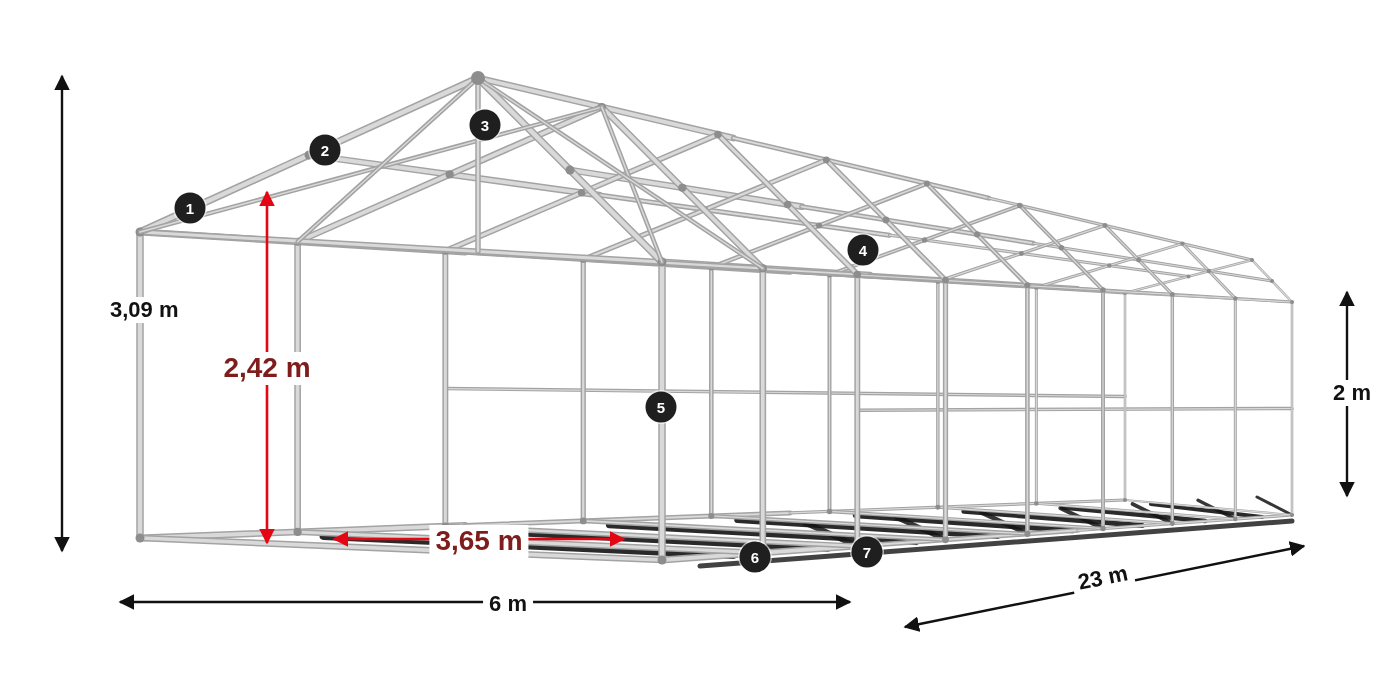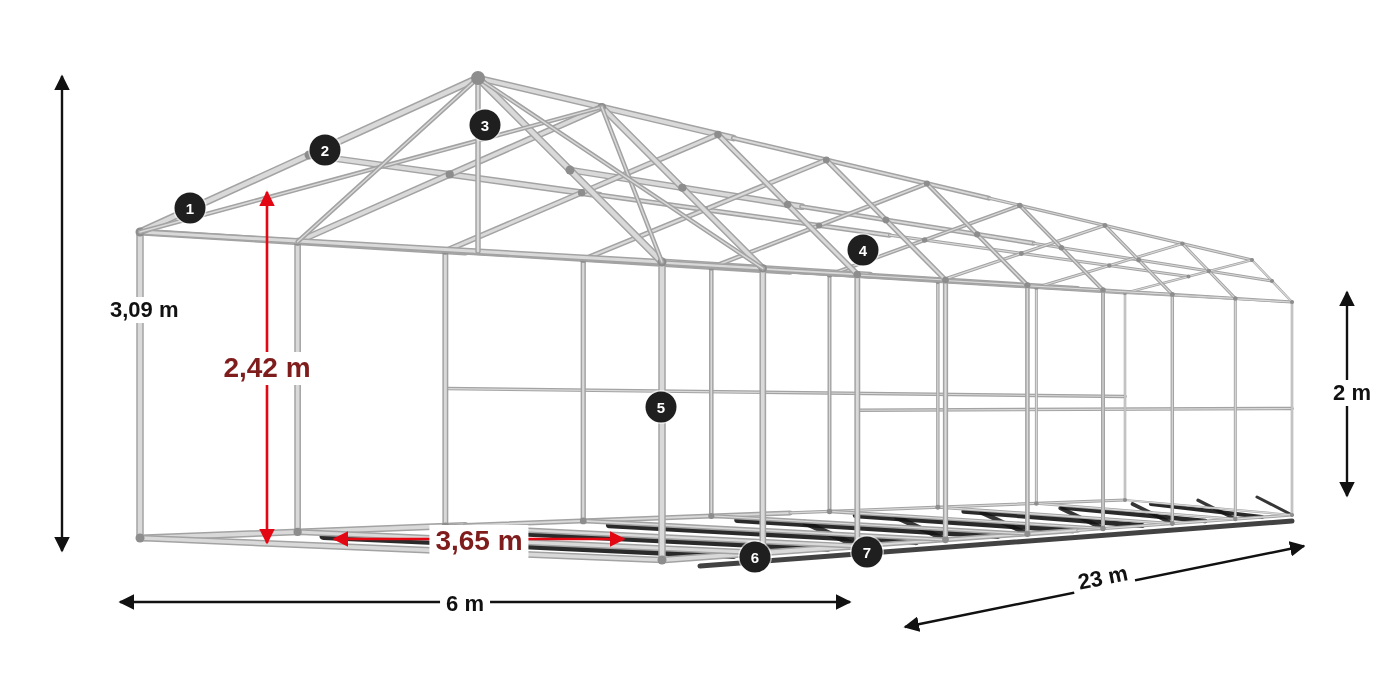--- a/index.html
+++ b/index.html
@@ -286,21 +286,21 @@
     <line class="dim" x1="1347" y1="292" x2="1347" y2="496" marker-start="url(#ah-k)" marker-end="url(#ah-k)"></line>
     <line class="dimr" x1="334" y1="539" x2="624" y2="539" marker-start="url(#ah-r)" marker-end="url(#ah-r)"></line>
     <line class="dim" x1="120" y1="602" x2="850" y2="602" marker-start="url(#ah-k)" marker-end="url(#ah-k)"></line>
     <line class="dim" x1="905" y1="627" x2="1304" y2="546" marker-start="url(#ah-k)" marker-end="url(#ah-k)"></line>
   </svg>
 
   <div class="dim-label" style="left:76px;  top:297px;margin-left:28px;">3,09 m</div>
   <div class="dim-label red" style="left:267px; top:352px; transform:translateX(-50%);">2,42 m</div>
   <div class="dim-label" style="left:1352px;top:380px; transform:translateX(-50%);text-align:right;">2 m</div>
   <div class="dim-label red" style="left:479px; top:525px; transform:translateX(-50%);">3,65 m</div>
-  <div class="dim-label" style="left:465px; top:591px; transform:translateX(-50%);">6 m</div>
+  <div class="dim-label" style="left:508px; top:591px; transform:translateX(-50%);">6 m</div>
   <div class="dim-label" style="left:1103px;top:565px; transform:translateX(-50%) rotate(-11.5deg);">23 m</div>
 
   <div class="marker" style="left:190px; top:208px;">
       <span>1</span>
     </div>
   <div class="marker" style="left:325px; top:150px;">
       <span>2</span>
     </div>
   <div class="marker" style="left:485px; top:125px;">
       <span>3</span>

